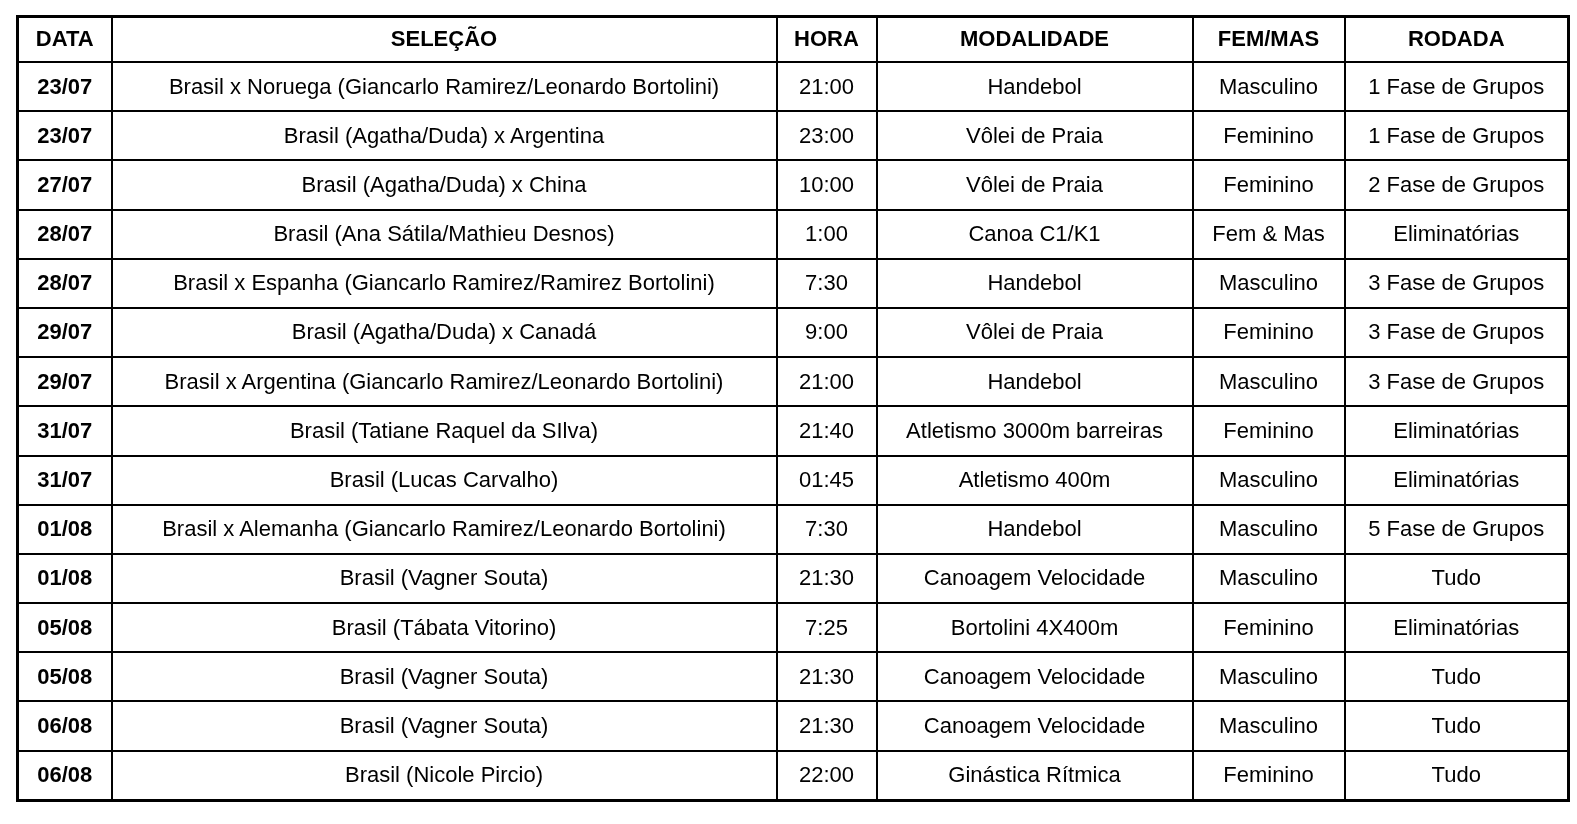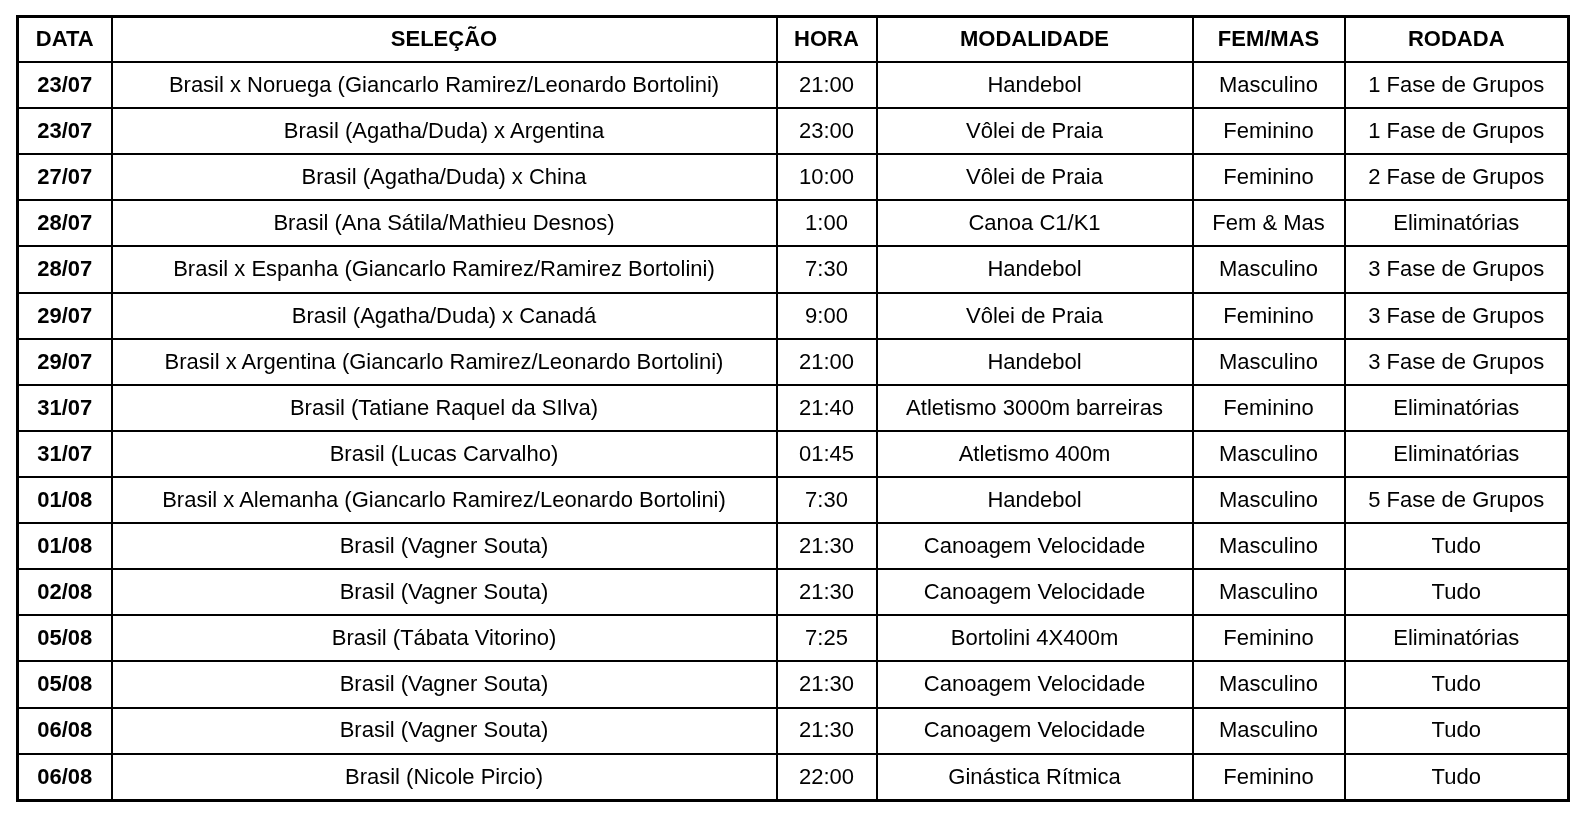--- a/index.html
+++ b/index.html
@@ -152,28 +152,20 @@
         </tr>
         <tr>
           <td class="bold">01/08</td>
           <td>Brasil (Vagner Souta)</td>
           <td>21:30</td>
           <td>Canoagem Velocidade</td>
           <td>Masculino</td>
           <td>Tudo</td>
         </tr>
         <tr>
-          <td class="bold">02/08</td>
-          <td>Brasil (Vagner Souta)</td>
-          <td>21:30</td>
-          <td>Canoagem Velocidade</td>
-          <td>Masculino</td>
-          <td>Tudo</td>
-        </tr>
-        <tr>
           <td class="bold">05/08</td>
           <td>Brasil (Tábata Vitorino)</td>
           <td>7:25</td>
           <td>Bortolini 4X400m</td>
           <td>Feminino</td>
           <td>Eliminatórias</td>
         </tr>
         <tr>
           <td class="bold">05/08</td>
           <td>Brasil (Vagner Souta)</td>

